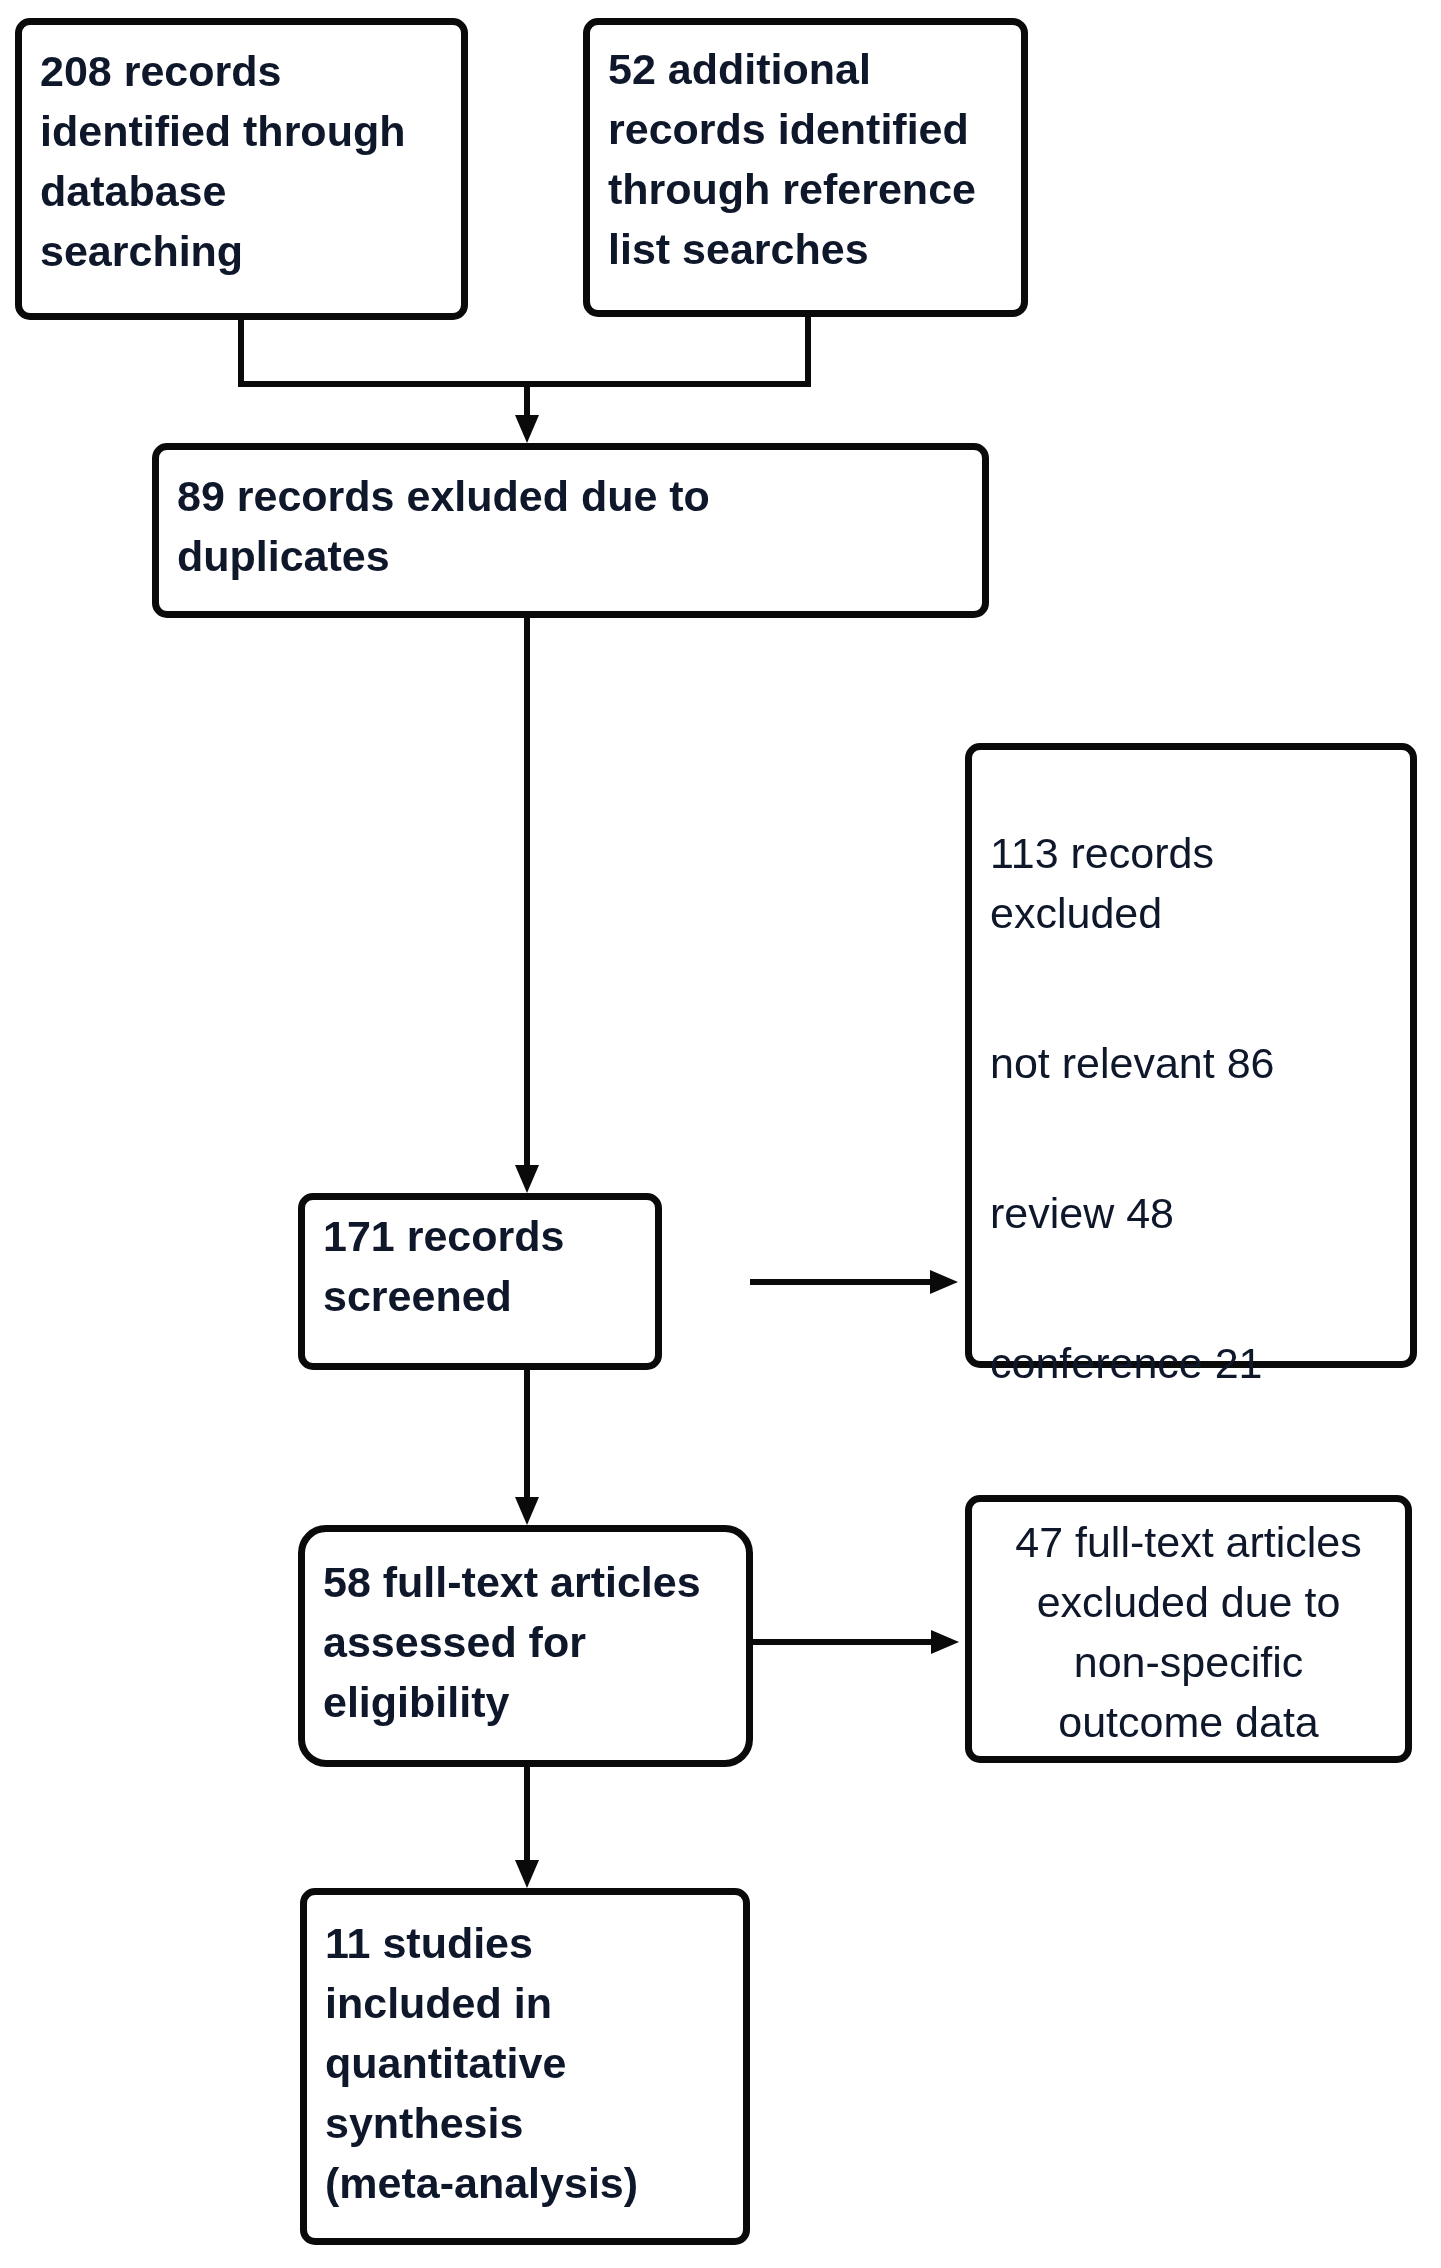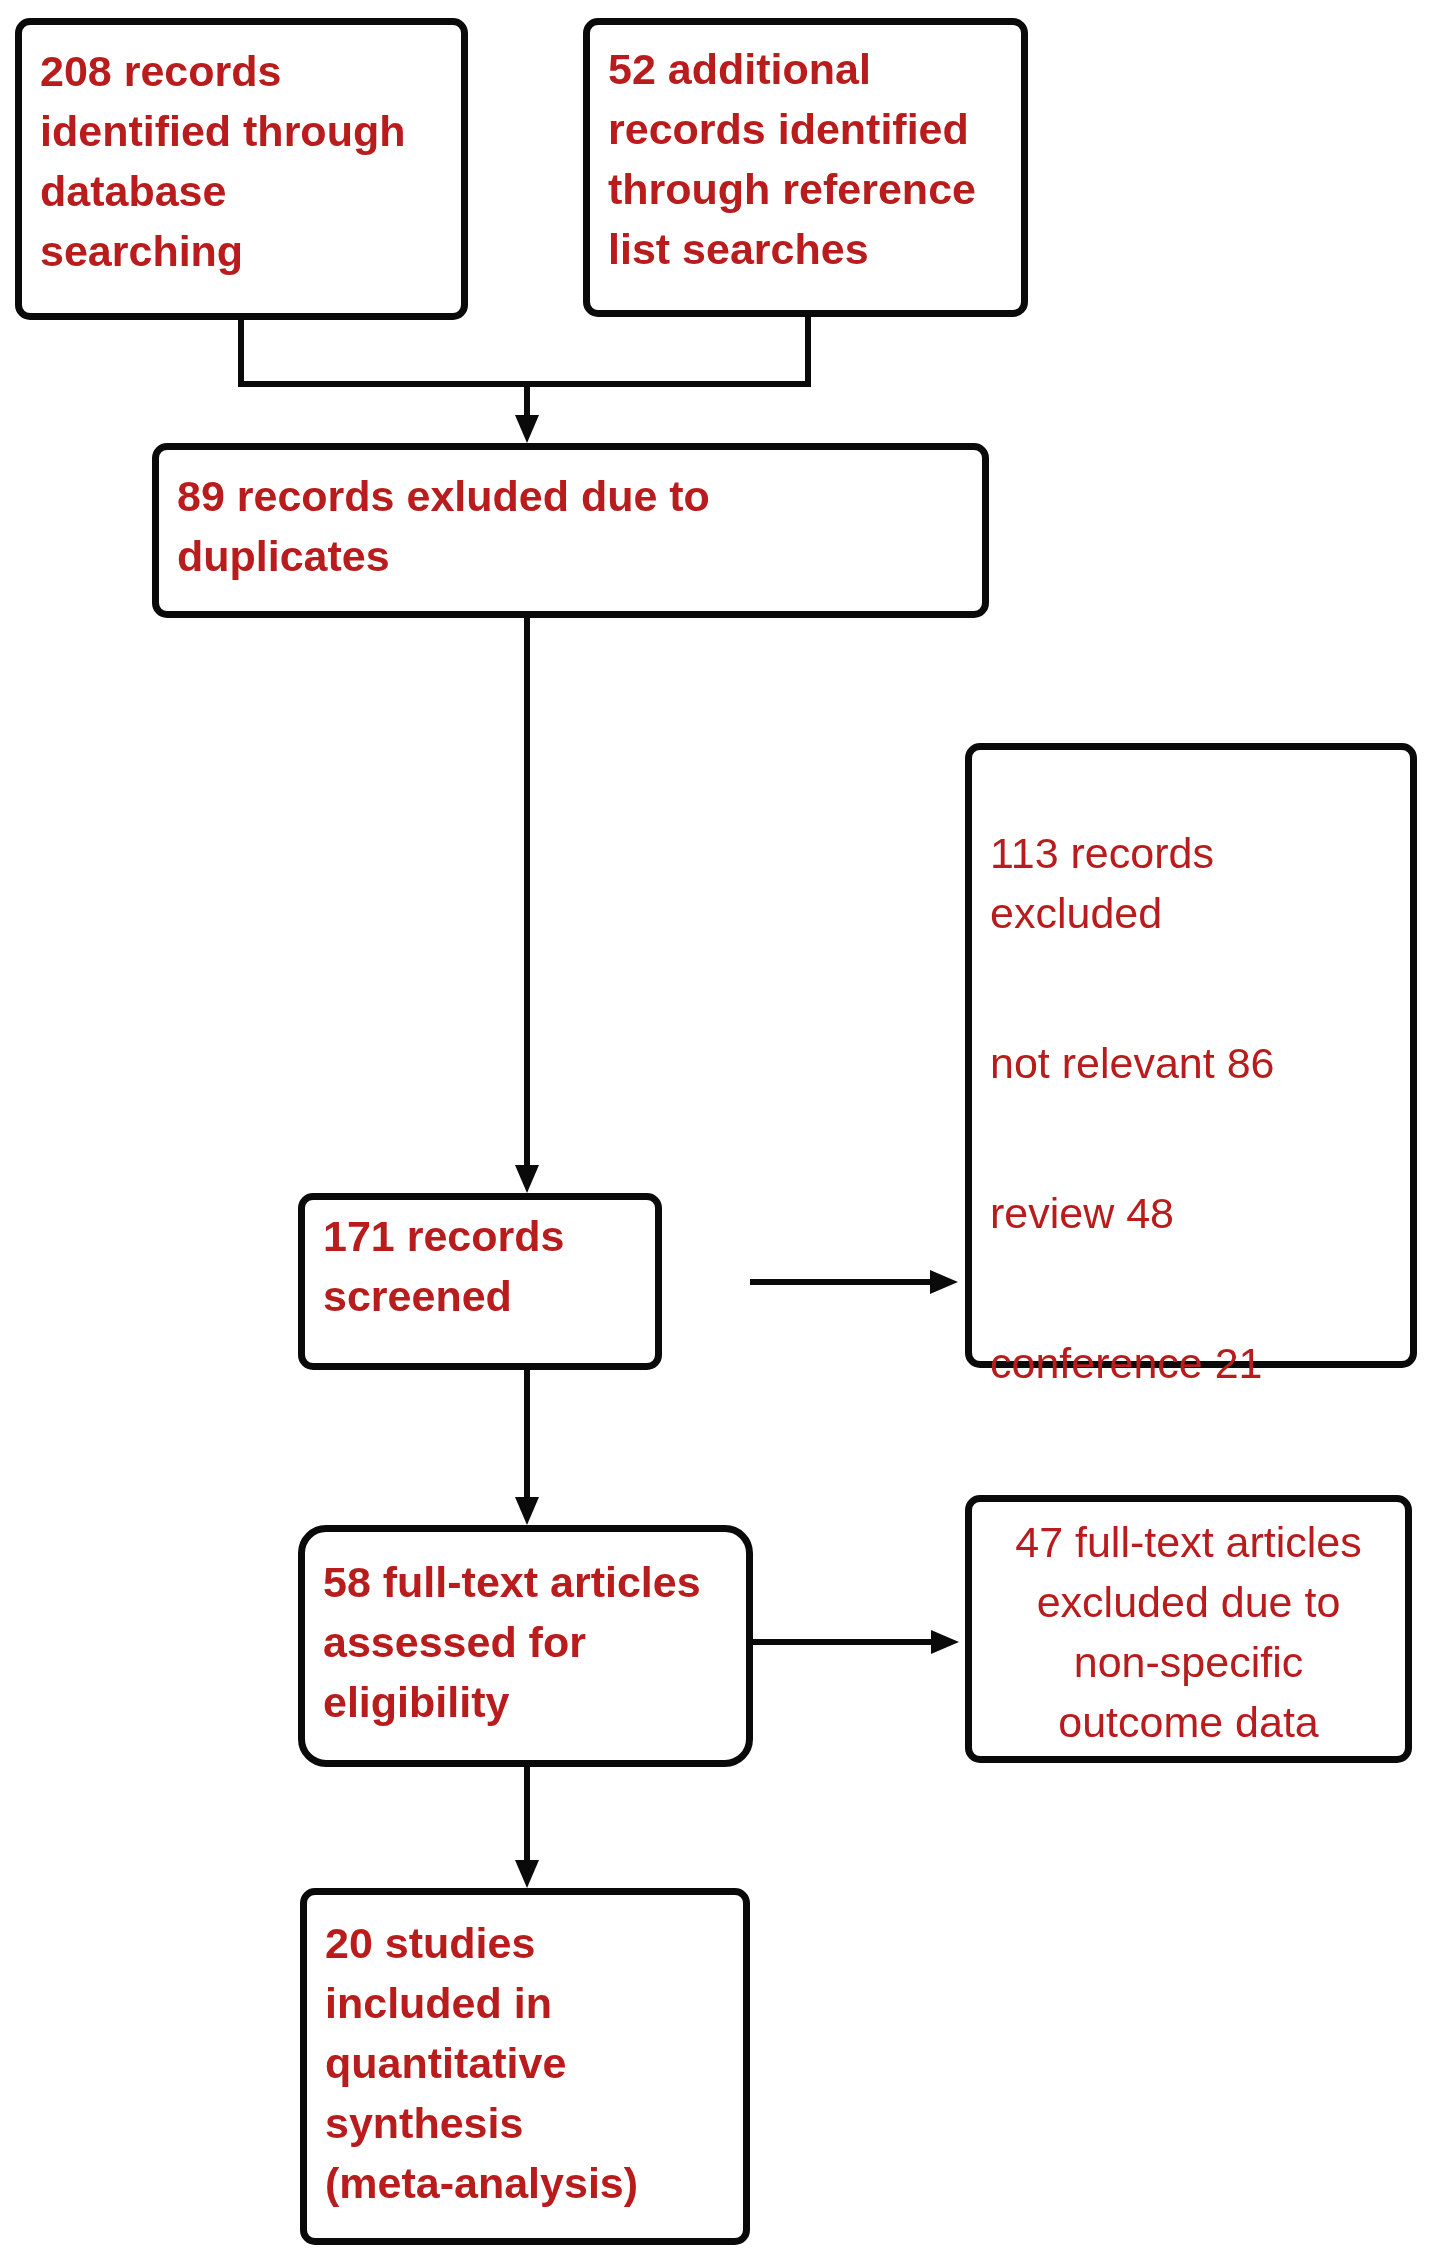--- a/index.html
+++ b/index.html
@@ -6,21 +6,21 @@
     margin: 0;
     padding: 0;
     background: #ffffff;
   }
   .stage {
     position: relative;
     width: 1441px;
     height: 2268px;
     background: #ffffff;
     font-family: "Liberation Sans", sans-serif;
-    color: #b91c1c;
+    color: #0f172a;
     overflow: hidden;
   }
   .fbox {
     position: absolute;
     box-sizing: border-box;
     background: #ffffff;
     border: 7px solid #0a0a0a;
     border-radius: 15px;
     font-size: 43px;
     line-height: 60px;
@@ -113,19 +113,19 @@
   <div class="arrow-right" style="left:931px; top:1630px;"></div>
 
   <div class="fbox light" style="left:965px; top:1495px; width:447px; height:268px; padding-top:10px;text-align:center;">47 full-text articles
 excluded due to
 non-specific
 outcome data</div>
 
   <div class="cline" style="left:524px; top:1767px; width:6px; height:95px;"></div>
   <div class="arrow-down" style="left:515px; top:1860px;"></div>
 
-  <div class="fbox" style="left:300px; top:1888px; width:450px; height:357px; padding-top:18px;">20 studies
+  <div class="fbox" style="left:300px; top:1888px; width:450px; height:357px; padding-top:18px;">11 studies
 included in
 quantitative
 synthesis
 (meta-analysis)</div>
 
 </div>
 
 </body></html>

